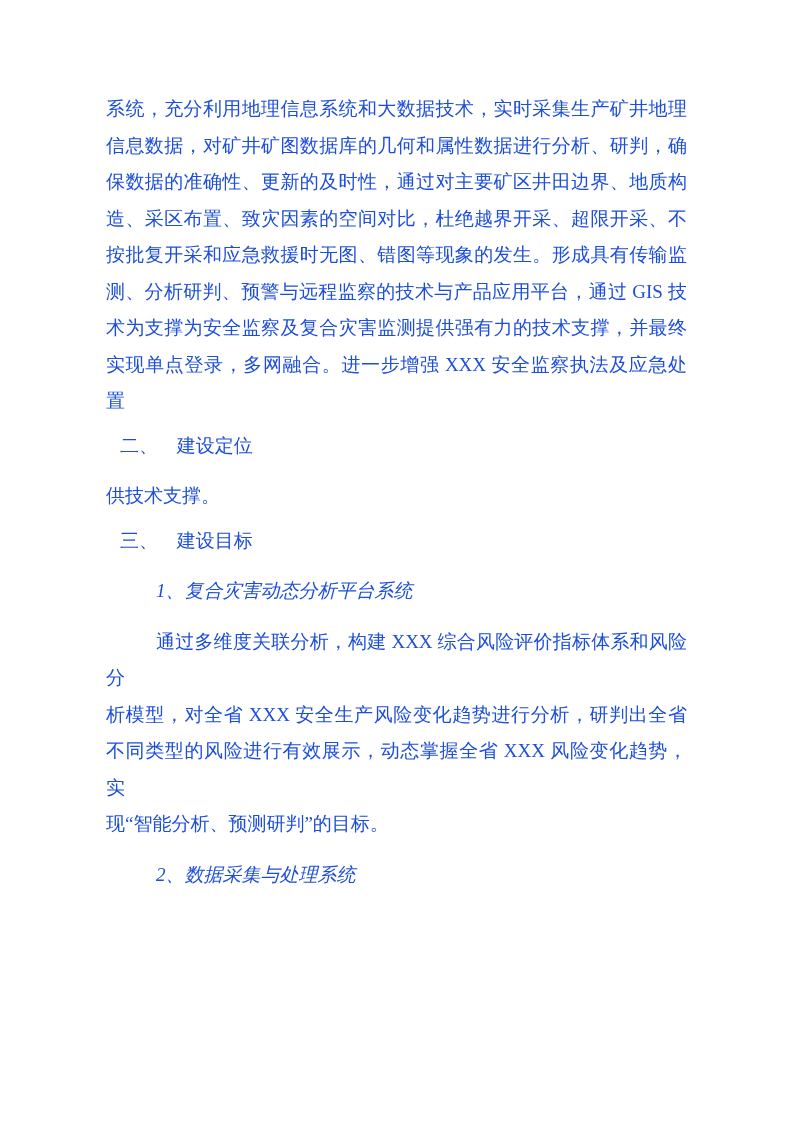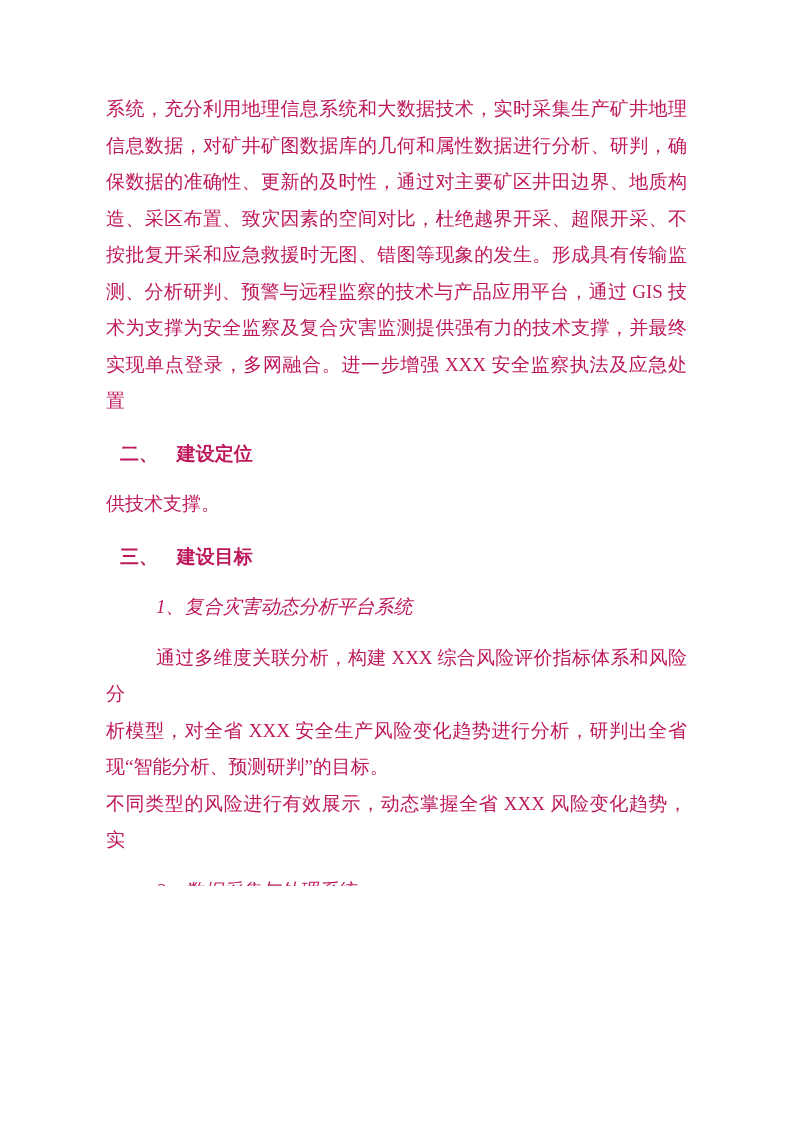--- a/index.html
+++ b/index.html
@@ -5,21 +5,21 @@
   html, body {
     margin: 0;
     padding: 0;
     background: #ffffff;
   }
   .page {
     position: relative;
     width: 793px;
     height: 886px;
     background: #ffffff;
-    color: #be185d;
+    color: #1d4ed8;
     font-family: "Liberation Serif", "DejaVu Serif", serif;
     overflow: hidden;
   }
   .content {
     position: absolute;
     left: 106px;
     top: 91px;
     width: 581px;
     font-size: 19px;
     line-height: 36.5px;
@@ -29,24 +29,24 @@
   .line {
     text-align: justify;
     text-align-last: justify;
   }
   .line.end {
     text-align: left;
     text-align-last: auto;
   }
   .line.indent { text-indent: 50px; }
   .heading {
-    margin: 16px 0 0 0;
+    margin: 8px 0 0 0;
     padding-left: 14px;
     font-size: 19px;
-    font-weight: bold;
+    font-weight: normal;
     line-height: 36.5px;
   }
   .heading .hnum {
     display: inline-block;
     margin-right: 14px;
   }
   .item {
     margin: 14px 0 0 0;
     padding-left: 50px;
     font-style: italic;
@@ -90,22 +90,22 @@
     <div class="heading">
       <span class="hnum">三、</span>
       <span class="htitle">建设目标</span>
     </div>
 
     <div class="item">1、复合灾害动态分析平台系统</div>
 
     <div class="para">
       <div class="line indent">通过多维度关联分析，构建 XXX 综合风险评价指标体系和风险分</div>
       <div class="line">析模型，对全省 XXX 安全生产风险变化趋势进行分析，研判出全省</div>
+      <div class="line">不同类型的风险进行有效展示，动态掌握全省 XXX 风险变化趋势，实</div>
       <div class="line end">现“智能分析、预测研判”的目标。</div>
-      <div class="line">不同类型的风险进行有效展示，动态掌握全省 XXX 风险变化趋势，实</div>
     </div>
 
     <div class="item">2、数据采集与处理系统</div>
 
   </div>
 
   <div class="footer">
     <span>8</span>
   </div>
 </div>

